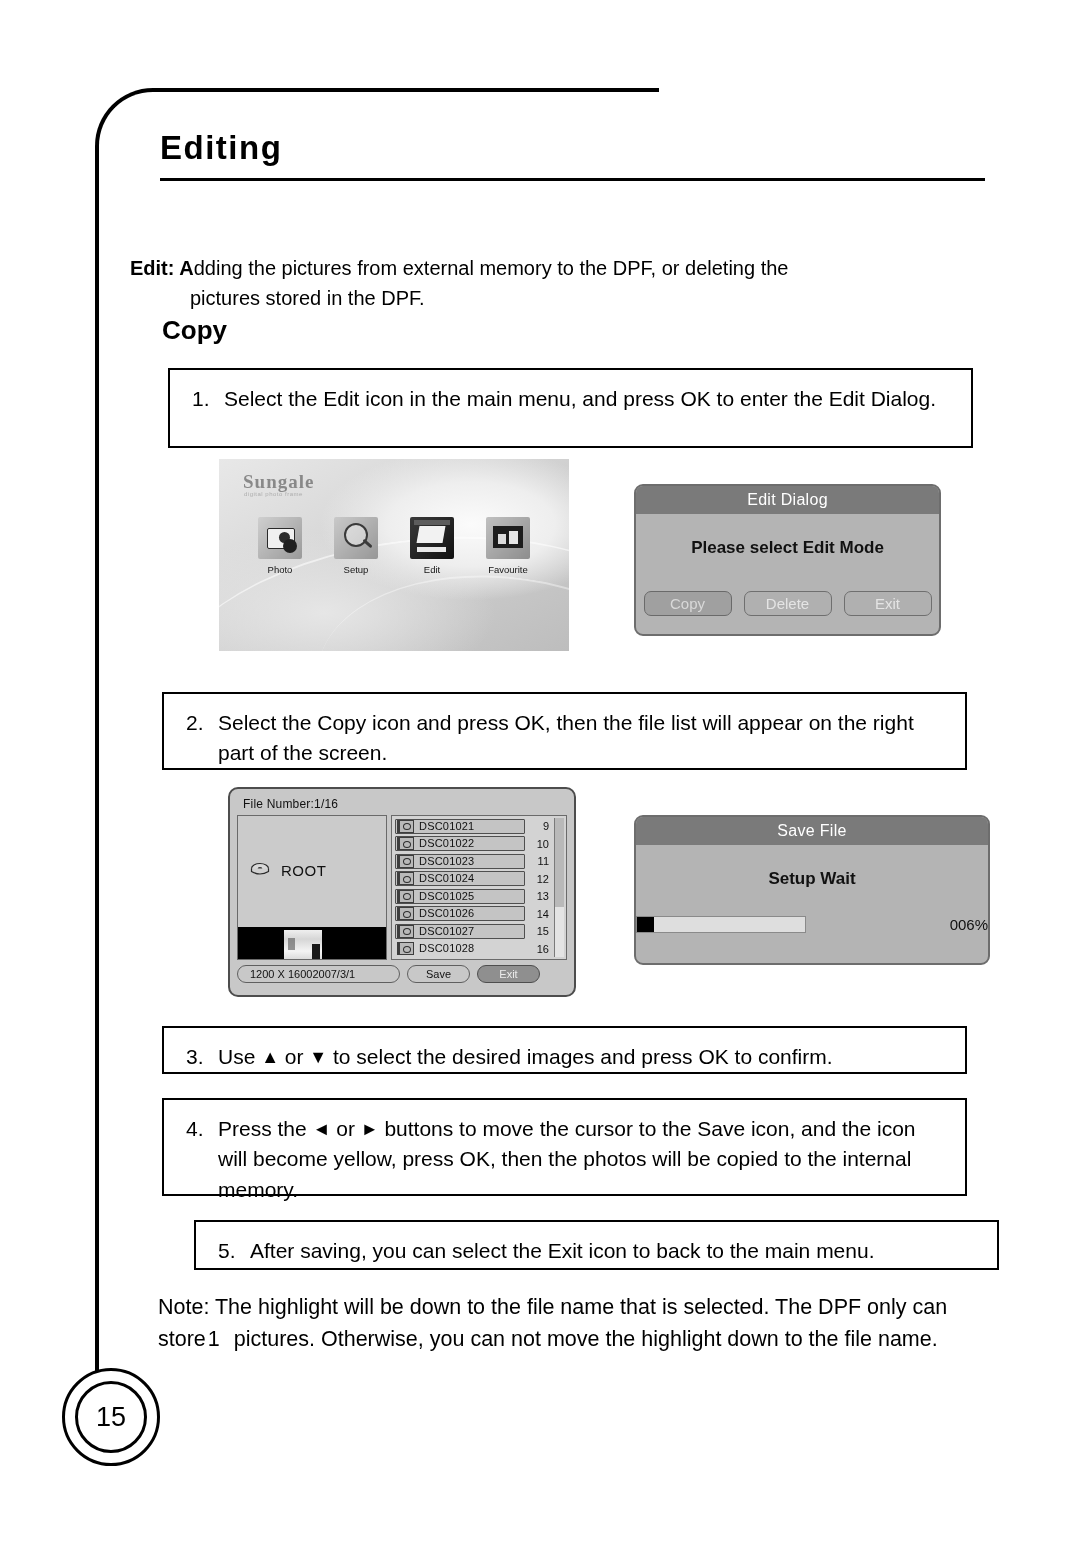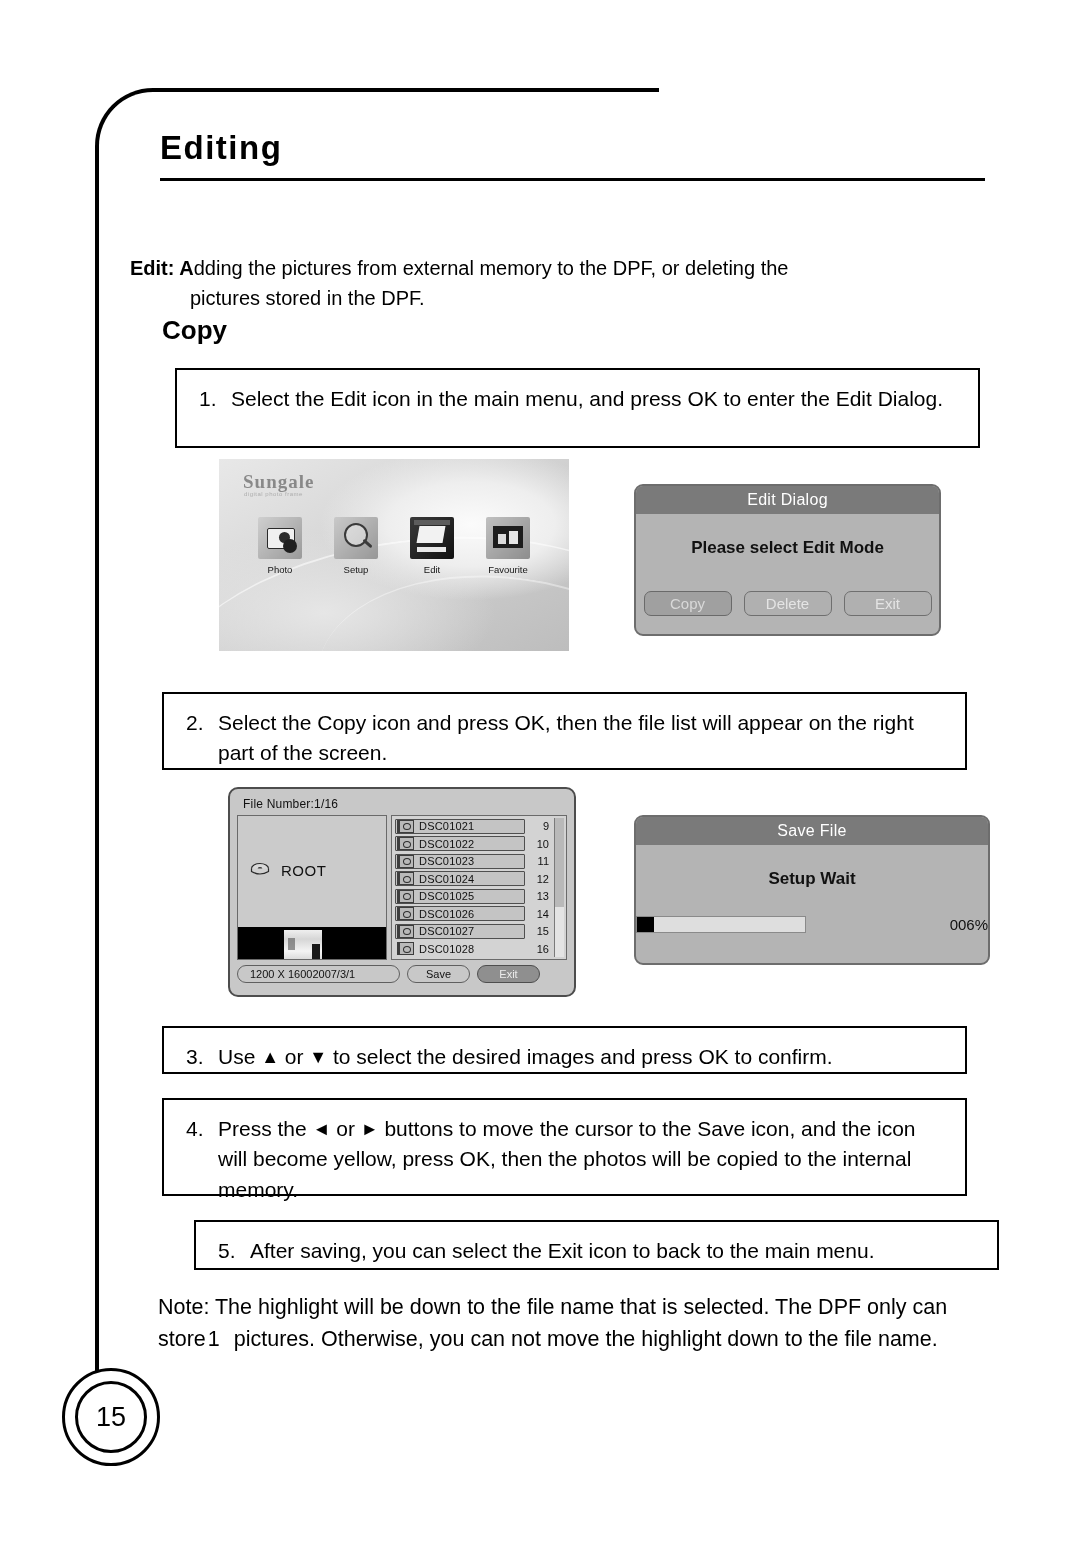--- a/index.html
+++ b/index.html
@@ -101,21 +101,21 @@
     display: block;
     text-indent: 0;
     padding-left: 32px;
   }
   .step-box .num {
     display: inline-block;
     width: 32px;
     margin-left: -32px;
   }
 
-  #step1 { left: 175px; top: 368px; width: 805px; height: 80px; }
+  #step1 { left: 168px; top: 368px; width: 805px; height: 80px; }
   #step2 { left: 162px; top: 692px; width: 805px; height: 78px; }
   #step3 { left: 162px; top: 1026px; width: 805px; height: 48px; }
   #step4 { left: 162px; top: 1098px; width: 805px; height: 98px; }
   #step5 { left: 162px; top: 1220px; width: 805px; height: 50px; margin-left: 32px; }
 
   .arrow { font-size: 18px; line-height: 1; vertical-align: 1px; }
 
   
   .note {
     position: absolute;
@@ -445,21 +445,20 @@
   }
   .fb-row {
     display: flex;
     align-items: center;
     height: 17px;
     gap: 4px;
   }
   .fb-chip {
     flex: 1;
     display: flex;
-    align-items: center;
     gap: 5px;
     background: #c4c4c4;
     border: 1.2px solid #4f4f4f;
     border-radius: 1px;
     height: 15px;
     padding-left: 3px;
     box-sizing: border-box;
   }
   .fb-row.last .fb-chip {
     border-color: transparent;

